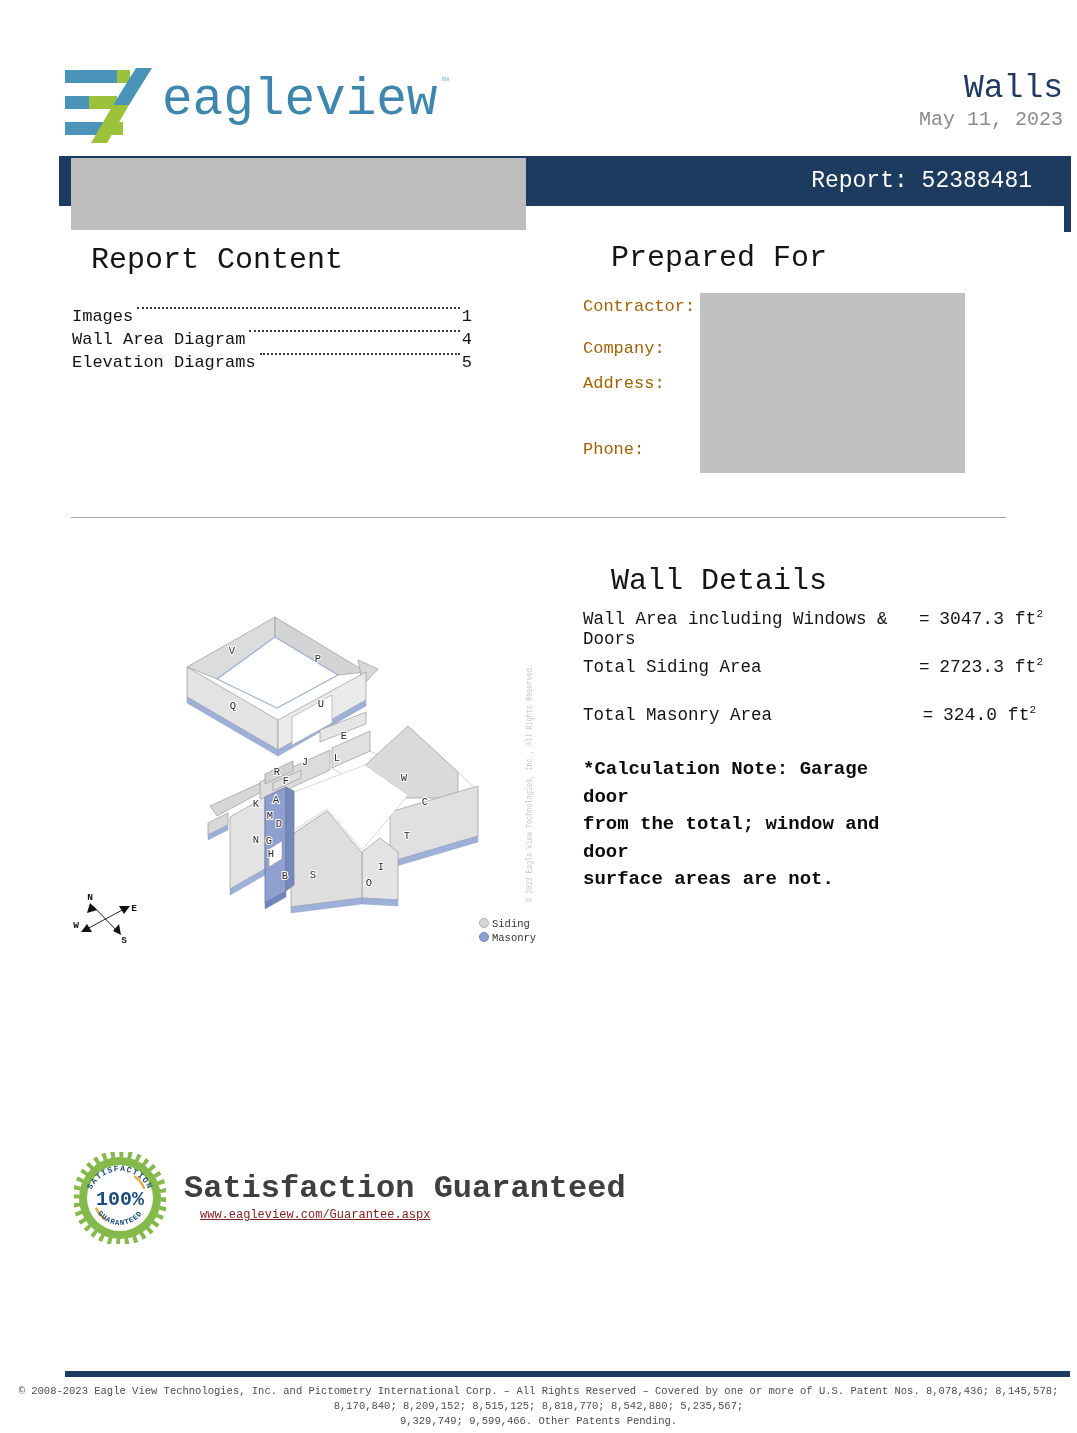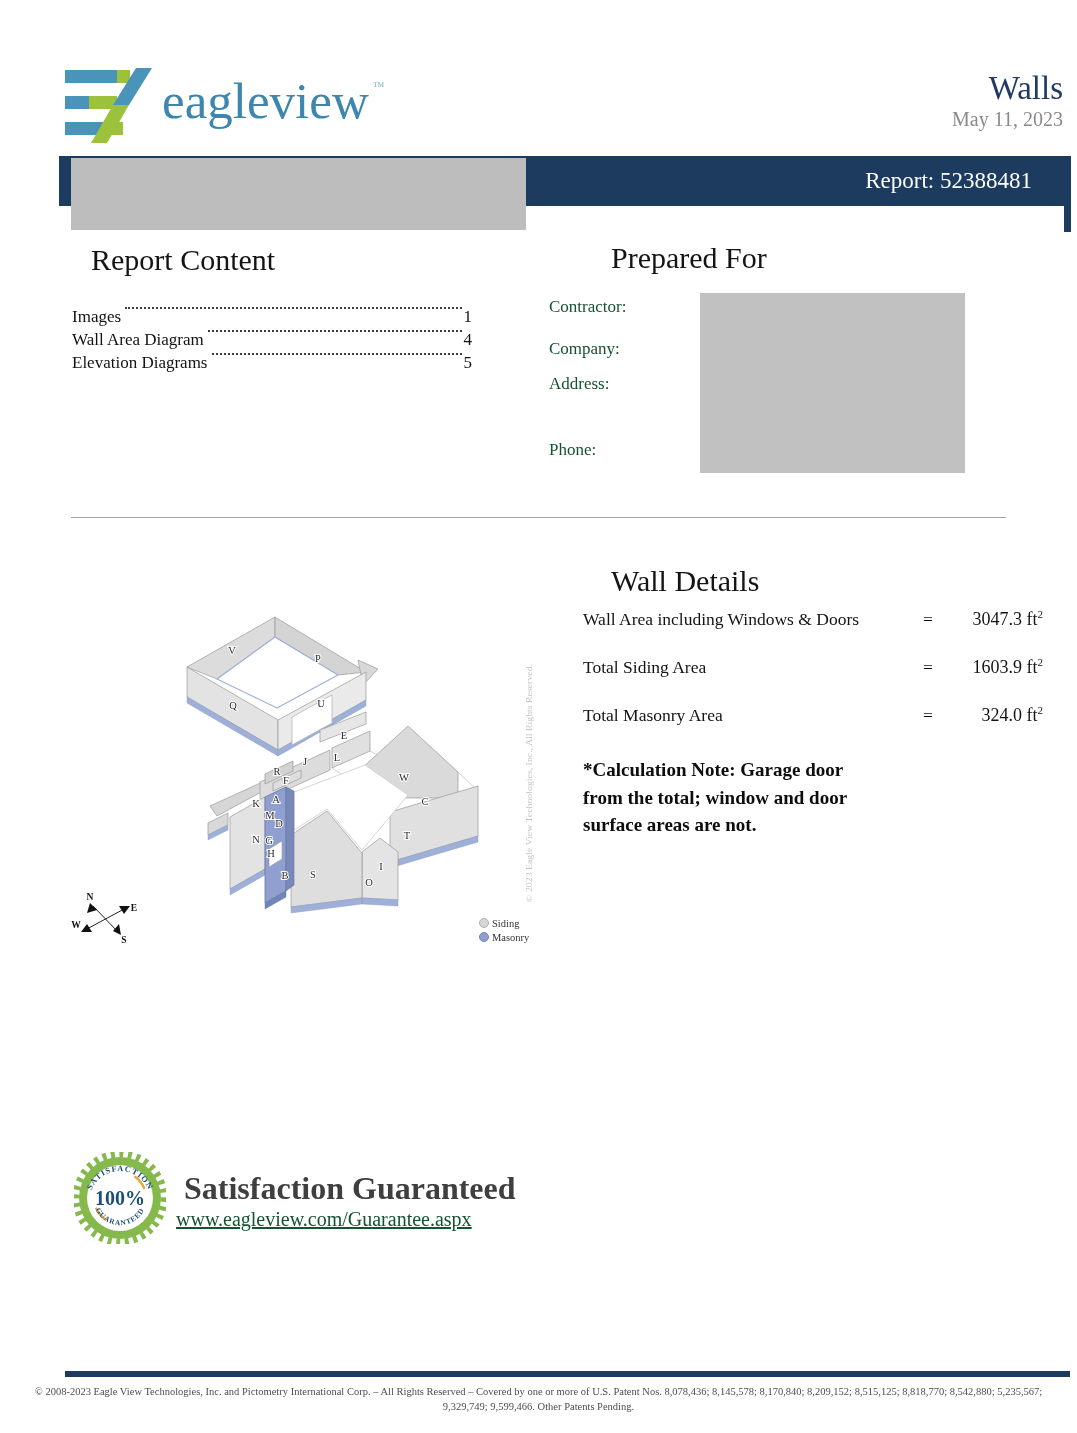--- a/index.html
+++ b/index.html
@@ -1,17 +1,17 @@
 <!DOCTYPE html>
 <html><head>
 <meta charset="utf-8">
 <style>
   html,body{margin:0;padding:0;background:#ffffff;}
   .page{position:relative;width:1077px;height:1433px;background:#fff;overflow:hidden;
-        font-family:Liberation Serif, serif;color:#111;}
+        font-family:Liberation Mono, monospace;color:#111;}
   .abs{position:absolute;}
 
   
   .logo-mark{left:64px;top:66px;width:100px;height:82px;}
   .logo-word{left:162px;top:72px;font-size:51px;color:#3e86ad;letter-spacing:0px;}
   .logo-tm{font-size:12px;color:#7fb3c8;vertical-align:28px;margin-left:4px;}
   .doc-title{right:14px;top:70px;font-size:33px;color:#203a63;text-align:right;}
   .doc-date{right:14px;top:108px;font-size:20px;color:#8a8a8a;text-align:center;}
 
   .report-bar{left:59px;top:156px;width:1011px;height:50px;background:#1d3a5f;}
@@ -25,47 +25,47 @@
   #prepared-title{left:583px;top:241px;}
   #wall-details-title{left:583px;top:564px;}
 
   
   .toc{left:72px;top:307px;width:400px;font-size:17px;color:#121212;}
   .toc-row{display:flex;align-items:flex-start;height:23px;}
   .toc-dots{flex:1;border-bottom:2px dotted #3c3c3c;margin:0 2px 4px 4px;}
   .toc-page{flex:none;}
 
   
-  .pf-label{left:549px;font-size:17px;color:#14532d;}
+  .pf-label{left:583px;font-size:17px;color:#a16207;}
   .pf-0{top:297px;} .pf-1{top:339px;} .pf-2{top:374px;} .pf-3{top:440px;}
 
   
   .wd-row{left:583px;width:460px;display:flex;align-items:baseline;}
   .wd-0{top:608px;} .wd-1{top:656px;} .wd-2{top:704px;}
   .wd-label{width:330px;font-size:17.5px;color:#141414;}
   .wd-eq{width:30px;text-align:center;font-size:17.5px;color:#141414;}
-  .wd-value{flex:1;text-align:right;font-size:18px;color:#141414;}
+  .wd-value{flex:1;text-align:left;font-size:18px;color:#141414;}
   .wd-value sup{font-size:11px;}
   .calc-note{left:583px;top:756px;width:340px;font-size:19px;font-weight:bold;
              color:#0d0d0d;line-height:27.5px;}
 
   .divider{left:71px;top:517px;width:935px;height:1px;background:#a6a6a6;}
 
   
   .diagram{left:60px;top:590px;width:500px;height:375px;}
   .dlabel{font-size:10.5px;fill:#2a2a2a;font-weight:500;text-anchor:middle;
           paint-order:stroke;stroke:#ffffff;stroke-width:2px;}
   .clabel{font-size:9.5px;fill:#111;font-weight:bold;text-anchor:middle;}
   .lglabel{font-size:10.5px;fill:#333;}
   .wmark{font-size:8.5px;fill:#c6c6c6;}
 
   
   .badge{left:74px;top:1152px;width:92px;height:92px;}
   .sg-heading{left:184px;top:1170px;font-size:32px;font-weight:bold;color:#3f3f3f;}
-  .sg-link{left:176px;top:1208px;font-size:20px;color:#14532d;text-decoration:underline;cursor:pointer;}
+  .sg-link{left:200px;top:1208px;font-size:12px;color:#7f1d1d;text-decoration:underline;cursor:pointer;}
 
   
   .footer-line{left:65px;top:1371px;width:1005px;height:6px;background:#1d3a5f;}
   .footer-text{left:0px;top:1384px;width:1077px;text-align:center;font-size:10.5px;
                color:#4d4d4d;line-height:15px;}
 </style>
 </head>
 <body>
 
 <div class="page">
@@ -121,21 +121,21 @@
   <div class="abs h-title" id="wall-details-title">Wall Details</div>
 
   <div class="abs wd-row wd-0">
     <span class="wd-label">Wall Area including Windows &amp; Doors</span>
     <span class="wd-eq">=</span>
     <span class="wd-value"><span>3047.3</span>&nbsp;<span>ft</span><sup>2</sup></span>
   </div>
   <div class="abs wd-row wd-1">
     <span class="wd-label">Total Siding Area</span>
     <span class="wd-eq">=</span>
-    <span class="wd-value"><span>1603.9</span>&nbsp;<span>ft</span><sup>2</sup></span>
+    <span class="wd-value"><span>2723.3</span>&nbsp;<span>ft</span><sup>2</sup></span>
   </div>
   <div class="abs wd-row wd-2">
     <span class="wd-label">Total Masonry Area</span>
     <span class="wd-eq">=</span>
     <span class="wd-value"><span>324.0</span>&nbsp;<span>ft</span><sup>2</sup></span>
   </div>
 
   <div class="abs calc-note">
     <div>*Calculation Note: Garage door</div>
     <div>from the total; window and door</div>

